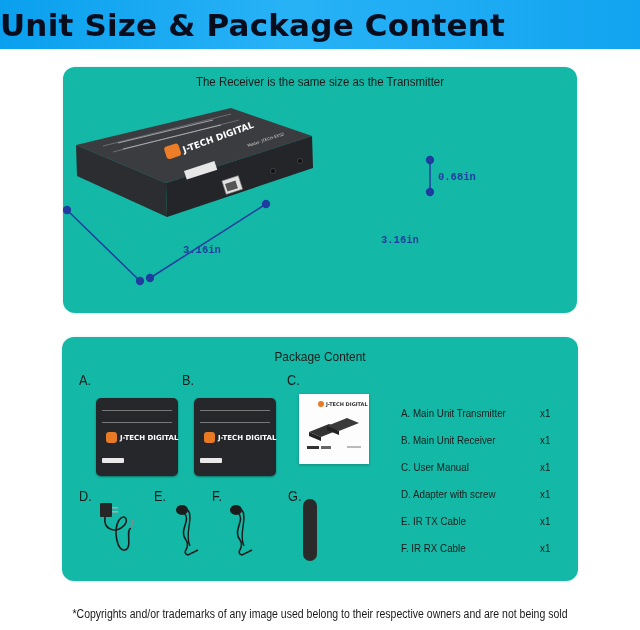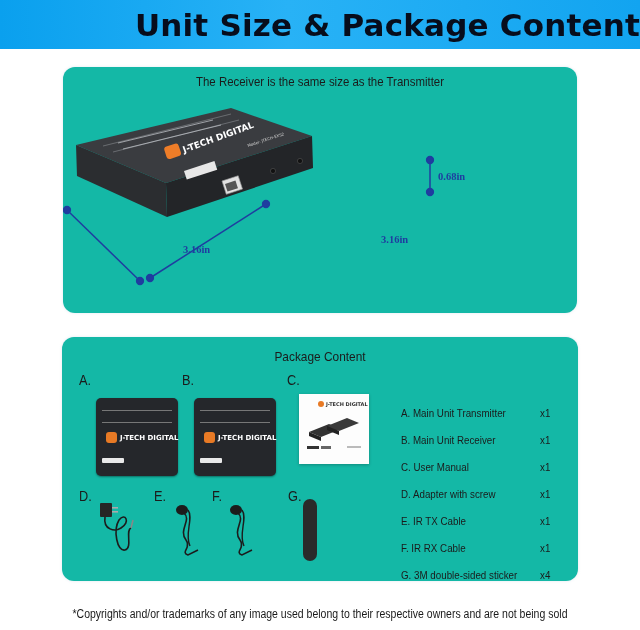--- a/index.html
+++ b/index.html
@@ -2,21 +2,21 @@
 <html><head>
 <meta charset="utf-8">
 <style>
   * { box-sizing: border-box; margin: 0; padding: 0; }
   html, body { width: 640px; height: 630px; background: #ffffff; overflow: hidden; }
   body { position: relative; font-family: "Liberation Sans", sans-serif; }
 
   .header {
     position: absolute; left: 0; top: 0; width: 640px; height: 49px;
     background: linear-gradient(90deg, #0aa0ee 0%, #28b2f6 45%, #12a4f0 100%);
-    display: flex; align-items: center; justify-content: flex-end;
+    display: flex; align-items: center; justify-content: flex-start;
   }
   .header-title {
     font-family: "DejaVu Sans", sans-serif; font-weight: bold;
     font-size: 31px; color: #070d1c; letter-spacing: 0.2px;
   }
 
   .panel {
     position: absolute; background: #14b8a6; border-radius: 12px;
     box-shadow: 0 0 3px rgba(170,185,215,0.35);
   }
@@ -31,21 +31,21 @@
     position: absolute; left: 0; width: 100%; text-align: center;
     font-size: 13px; transform: scaleX(0.88);
   }
   .panel-top .panel-caption { top: 7px; }
   .panel-bottom .panel-caption { top: 12px; font-size: 13.5px; }
 
   
   .device-wrap { position: absolute; left: 0; top: 0; width: 514px; height: 246px; }
 
   .dim-label {
-    position: absolute; font-family: Liberation Serif, serif; font-weight: bold;
+    position: absolute; font-family: Liberation Mono, monospace; font-weight: bold;
     font-size: 10.5px; color: #1f3da0;
   }
 
   .item-letter {
     position: absolute; font-size: 15px; color: #1b1b1b;
     font-family: "Liberation Sans", sans-serif; transform: scaleX(0.85); transform-origin: left;
   }
 
   .list {
     position: absolute; left: 339px; top: 38px; width: 160px; margin-top: 32px;
@@ -227,20 +227,16 @@
       <span class="qty">x1</span>
     </div>
     <div class="list-row">
       <span class="name">E. IR TX Cable</span>
       <span class="qty">x1</span>
     </div>
     <div class="list-row">
       <span class="name">F. IR RX Cable</span>
       <span class="qty">x1</span>
     </div>
-    <div class="list-row">
-      <span class="name">G. 3M double-sided sticker</span>
-      <span class="qty">x4</span>
-    </div>
   </div>
 </div>
 
 <div class="footer-note narrow">*Copyrights and/or trademarks of any image used belong to their respective owners and are not being sold</div>
 
 </body></html>

